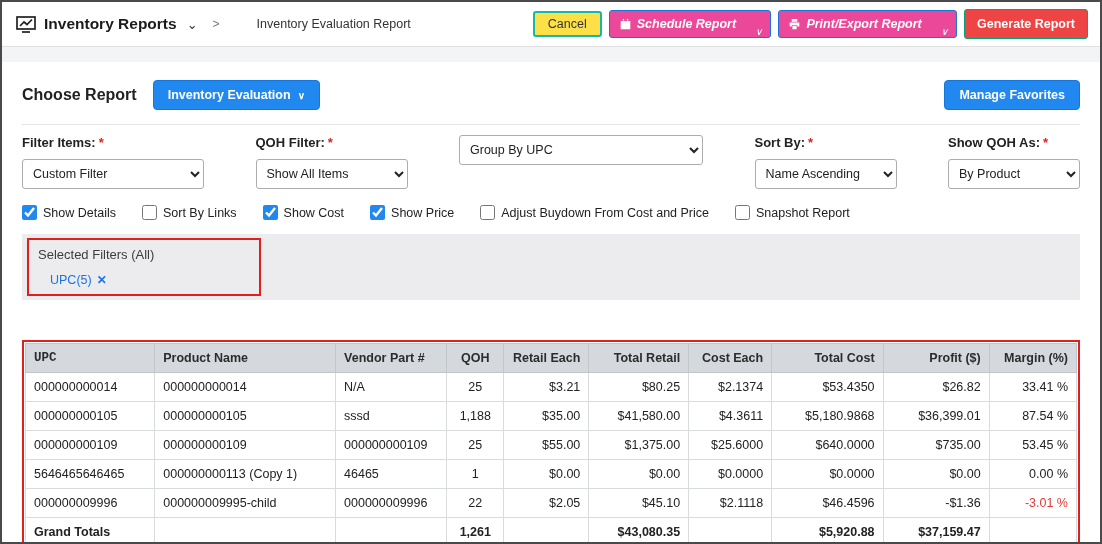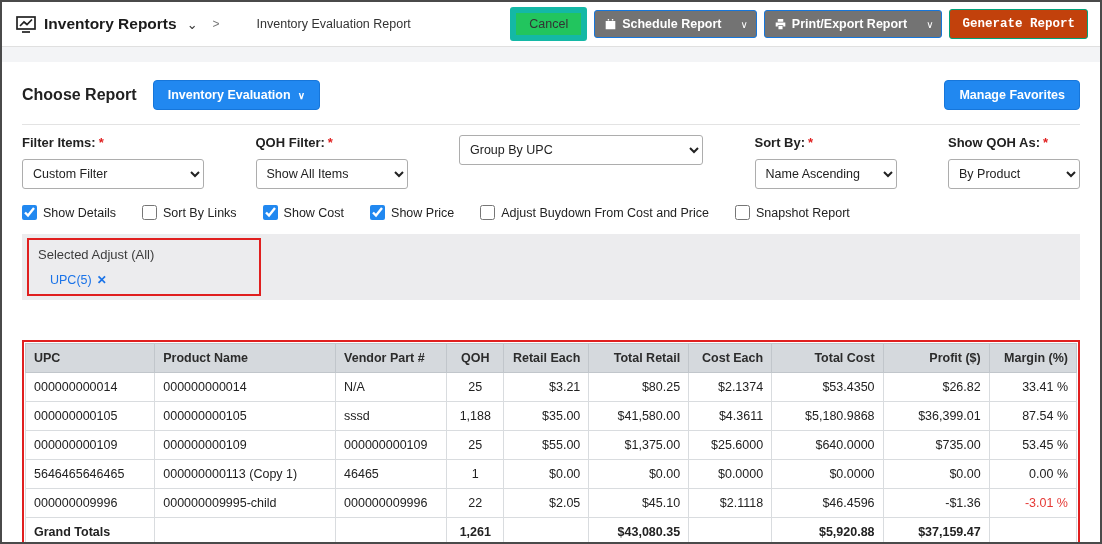--- a/index.html
+++ b/index.html
@@ -25,36 +25,36 @@
     border-bottom:1px solid #e0e0e0;
   }
   .topbar-left { display:flex; align-items:center; gap:8px; }
   .app-title { font-size:15.5px; font-weight:bold; color:#1b1b1b; }
   .title-chev { font-size:13px; color:#333; cursor:pointer; padding:0 2px; }
   .bc-sep { color:#777; font-size:12px; margin:0 5px; }
   .bc-current { font-size:12.5px; color:#333;margin-left:24px; }
   .topbar-right { margin-left:auto; display:flex; align-items:center; gap:7px; }
   .btn { font-family:inherit; font-size:12.5px; border-radius:3px; cursor:pointer; }
   .btn-cancel {
-    background:#22c55e; border:6px solid #14b8a6; color:#333;
+    background:#fde047; border:2px solid #14b8a6; color:#333;
     padding:4px 13px;
   }
   .btn-split {
-    display:flex; align-items:center; padding:0;
-    background:#737373; border:1px solid #1676da; color:#fff; overflow:hidden;
+    display:flex; align-items:flex-end; padding:0;
+    background:#ec4899; border:1px solid #1676da; color:#fff; overflow:hidden;font-style:italic;
   }
   .btn-split .seg-main {
     display:flex; align-items:center; gap:6px;
     padding:6px 10px; font-weight:600;
   }
   .btn-split .seg-div { width:1px; background:rgba(255,255,255,.55); }
   .btn-split .seg-caret { display:flex; align-items:center; padding:0 8px; font-size:10px; }
   .btn-green {
-    background:#c2410c; border:1px solid #00a37c; color:#fff;
-    padding:7px 12px; font-weight:600;font-family:Liberation Mono, monospace;
+    background:#ef4444; border:1px solid #00a37c; color:#fff;
+    padding:7px 12px; font-weight:600;
   }
   
   .band { height:15px; background:#f3f4f6; flex-shrink:0; }
   .content { flex:1; background:#fff; padding:12px 20px 8px; position:relative; }
 
   .choose-row { display:flex; align-items:center; gap:16px; margin:6px 0 14px; }
   .choose-label { font-size:16px; font-weight:bold; color:#222; }
   .btn-pill {
     background:#2188f0; border:1px solid #1676da; color:#fff;
     padding:7px 14px; border-radius:4px; font-weight:600; font-size:12.5px;
@@ -247,33 +247,33 @@
           <input type="checkbox" style="">
           <span>Adjust Buydown From Cost and Price</span>
         </label>
         <label class="cb">
           <input type="checkbox" style="">
           <span>Snapshot Report</span>
         </label>
       </div>
 
     <div class="sel-panel">
-      <div class="sel-title">Selected Adjust (All)</div>
+      <div class="sel-title">Selected Filters (All)</div>
       <div class="sel-chip">
         <span>UPC(5)</span>
         <span class="chip-close">✕</span>
       </div>
       <div class="sel-annotation"></div>
     </div>
 
     <div class="table-annotation">
       <table>
         <thead>
             <tr>
-              <th class="a-l" style="width: 12.3%;">UPC</th>
+              <th class="a-l" style="width: 12.3%; font-family: Liberation Mono, monospace;">UPC</th>
               <th class="a-l" style="width: 17.2%;">Product Name</th>
               <th class="a-l" style="width: 10.6%;">Vendor Part #</th>
               <th class="a-c" style="width: 5.4%;">QOH</th>
               <th class="a-r" style="width: 8.1%;">Retail Each</th>
               <th class="a-r" style="width: 9.5%;">Total Retail</th>
               <th class="a-r" style="width: 7.9%;">Cost Each</th>
               <th class="a-r" style="width: 10.6%;">Total Cost</th>
               <th class="a-r" style="width: 10.1%;">Profit ($)</th>
               <th class="a-r" style="width: 8.3%;">Margin (%)</th>
             </tr>

